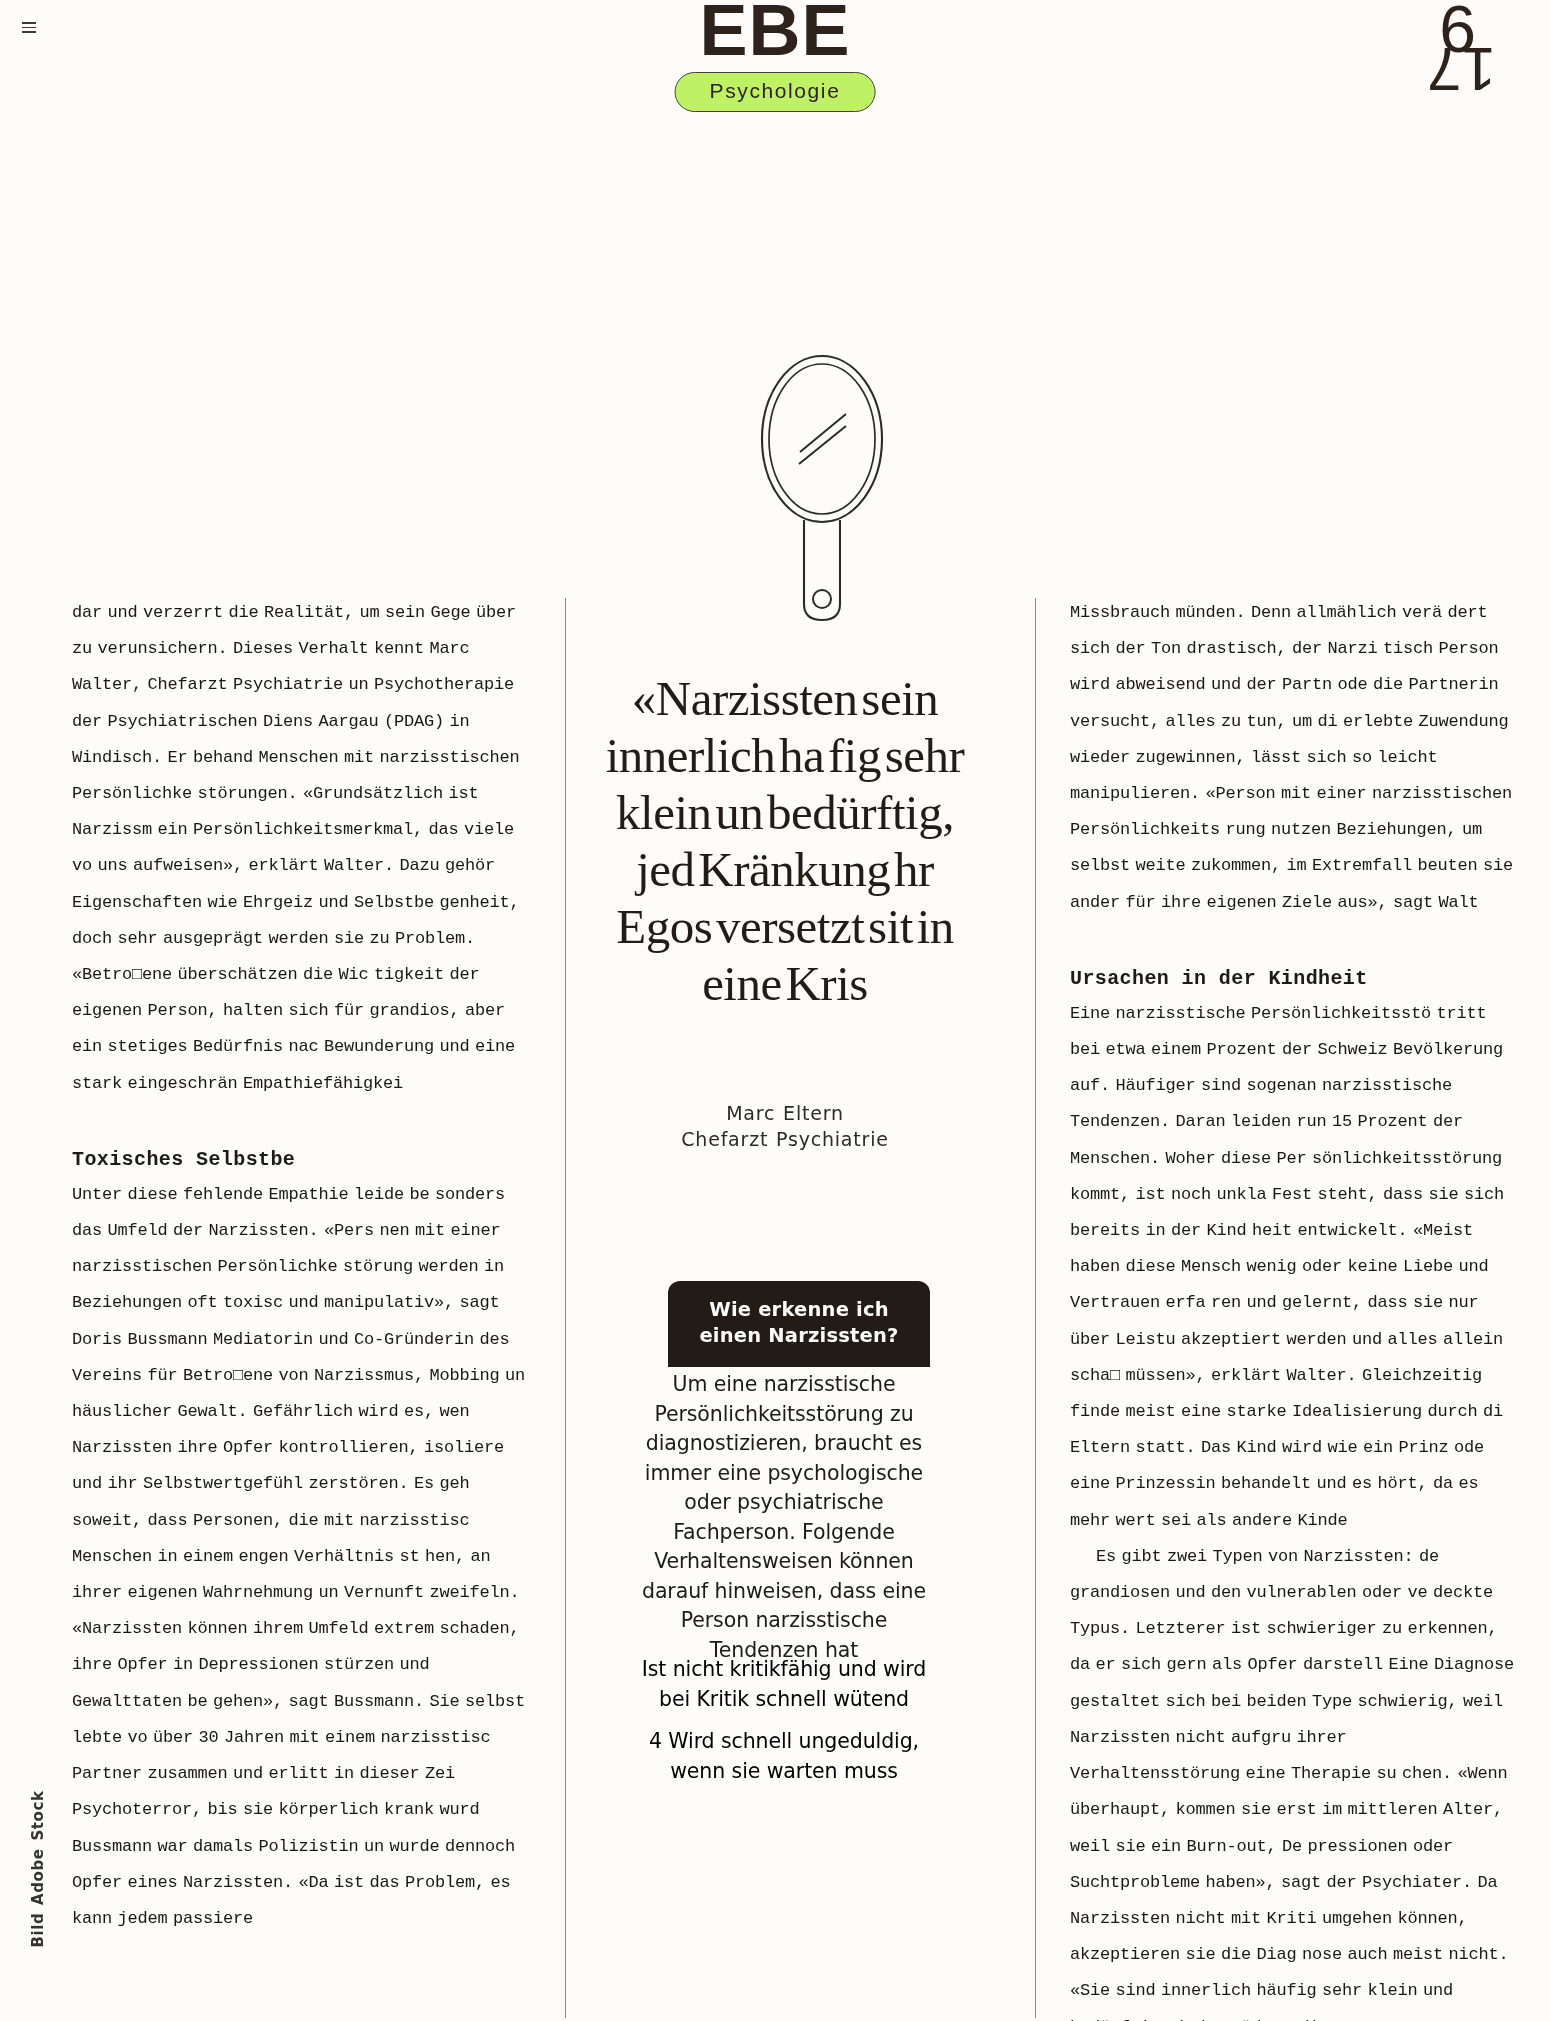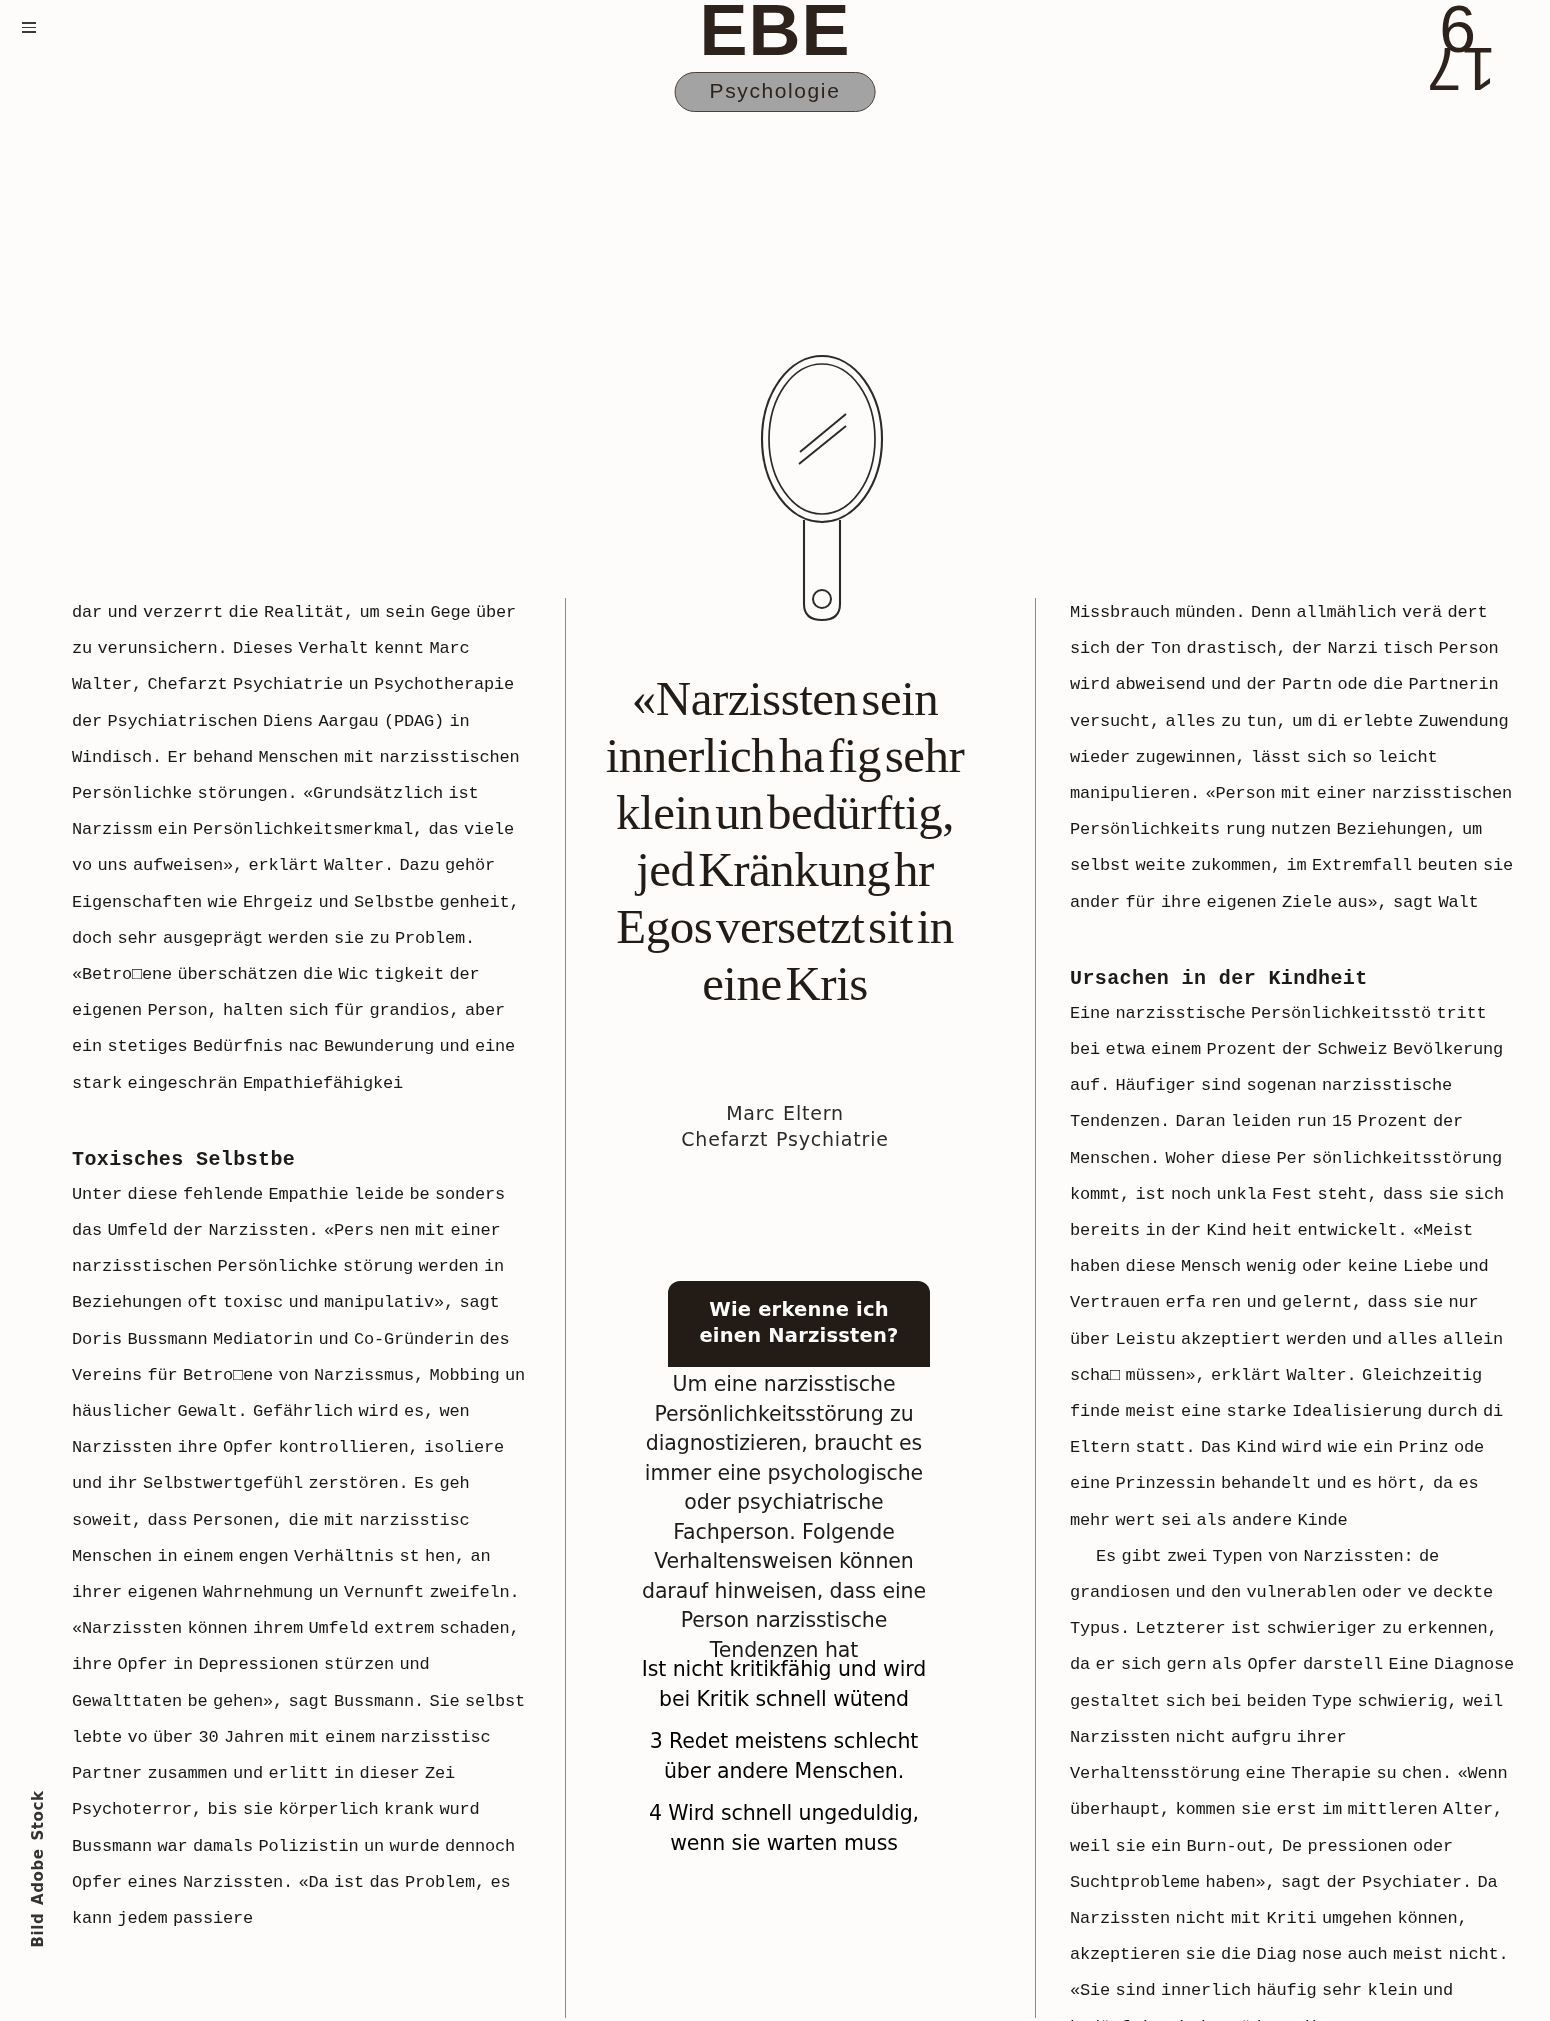--- a/index.html
+++ b/index.html
@@ -18,21 +18,21 @@
     font-family:"Liberation Sans", sans-serif;
     font-size:72px;font-weight:700;letter-spacing:1px;
     color:#2e231c;line-height:1;
   }
   #section-pill{
     position:absolute;left:50%;top:72px;transform:translateX(-50%);
     border:1.3px solid #4a4039;border-radius:30px;
     padding:6px 34px 8px 34px;
     font-family:"Liberation Sans", sans-serif;
     font-size:21px;letter-spacing:1.6px;color:#2e231c;
-    background:#a3a3a3;white-space:nowrap;
+    background:#bef264;white-space:nowrap;
   }
   #folio{position:absolute;right:42px;top:2px;width:120px;height:110px;color:#2e231c;}
   #folio-num{
     position:absolute;right:32px;top:-6px;
     font-family:"Liberation Sans", sans-serif;
     font-size:66px;font-weight:300;line-height:1;color:#2e231c;
   }
   #folio-sub{
     position:absolute;right:12px;top:36px;
     font-family:"Liberation Sans", sans-serif;
@@ -180,21 +180,20 @@
 
 <div id="infobox">
   <div>Wie erkenne ich</div>
   <div>einen Narzissten?</div>
 </div>
 
 <div id="infobox-body">Um eine narzisstische Persönlichkeitsstörung zu diagnostizieren, braucht es immer eine psychologische oder psychiatrische Fachperson. Folgende Verhaltensweisen können darauf hinweisen, dass eine Person narzisstische Tendenzen hat</div>
 
 <div id="infobox-list">
   <div class="item">Ist nicht kritikfähig und wird bei Kritik schnell wütend</div>
-  <div class="item">3 Redet meistens schlecht über andere Menschen.</div>
   <div class="item">4 Wird schnell ungeduldig, wenn sie warten muss</div>
 </div>
 
 <div class="col" id="col-right">
   <p class="body-copy">Missbrauch münden. Denn allmählich verä dert sich der Ton drastisch, der Narzi tisch Person wird abweisend und der Partn ode die Partnerin versucht, alles zu tun, um di erlebte Zuwendung wieder zugewinnen, lässt sich so leicht manipulieren. «Person mit einer narzisstischen Persönlichkeits rung nutzen Beziehungen, um selbst weite zukommen, im Extremfall beuten sie ander für ihre eigenen Ziele aus», sagt Walt</p>
   <div class="subhead">Ursachen in der Kindheit</div>
   <p class="body-copy">Eine narzisstische Persönlichkeitsstö tritt bei etwa einem Prozent der Schweiz Bevölkerung auf. Häufiger sind sogenan narzisstische Tendenzen. Daran leiden run 15 Prozent der Menschen. Woher diese Per sönlichkeitsstörung kommt, ist noch unkla Fest steht, dass sie sich bereits in der Kind heit entwickelt. «Meist haben diese Mensch wenig oder keine Liebe und Vertrauen erfa ren und gelernt, dass sie nur über Leistu akzeptiert werden und alles allein scha□ müssen», erklärt Walter. Gleichzeitig finde meist eine starke Idealisierung durch di Eltern statt. Das Kind wird wie ein Prinz ode eine Prinzessin behandelt und es hört, da es mehr wert sei als andere Kinde</p>
   <p class="body-copy ind">Es gibt zwei Typen von Narzissten: de grandiosen und den vulnerablen oder ve deckte Typus. Letzterer ist schwieriger zu erkennen, da er sich gern als Opfer darstell Eine Diagnose gestaltet sich bei beiden Type schwierig, weil Narzissten nicht aufgru ihrer Verhaltensstörung eine Therapie su chen. «Wenn überhaupt, kommen sie erst im mittleren Alter, weil sie ein Burn-out, De pressionen oder Suchtprobleme haben», sagt der Psychiater. Da Narzissten nicht mit Kriti umgehen können, akzeptieren sie die Diag nose auch meist nicht. «Sie sind innerlich häufig sehr klein und bedürftig, jede Krä kung ihres Egos versetzt sie in eine Krise» sagt der Experte. Mit Zeit und Geduld könne narzisstische Tendenzen zumindest etwa narzisstische Persönlichkeitsstörungen sch cher werden. Schwere Fälle sind laut Walt schlecht therapierbar. Ganz verschwind wird Narzissmus bei einer Person nie, ab eni</p>
 </div>
 

